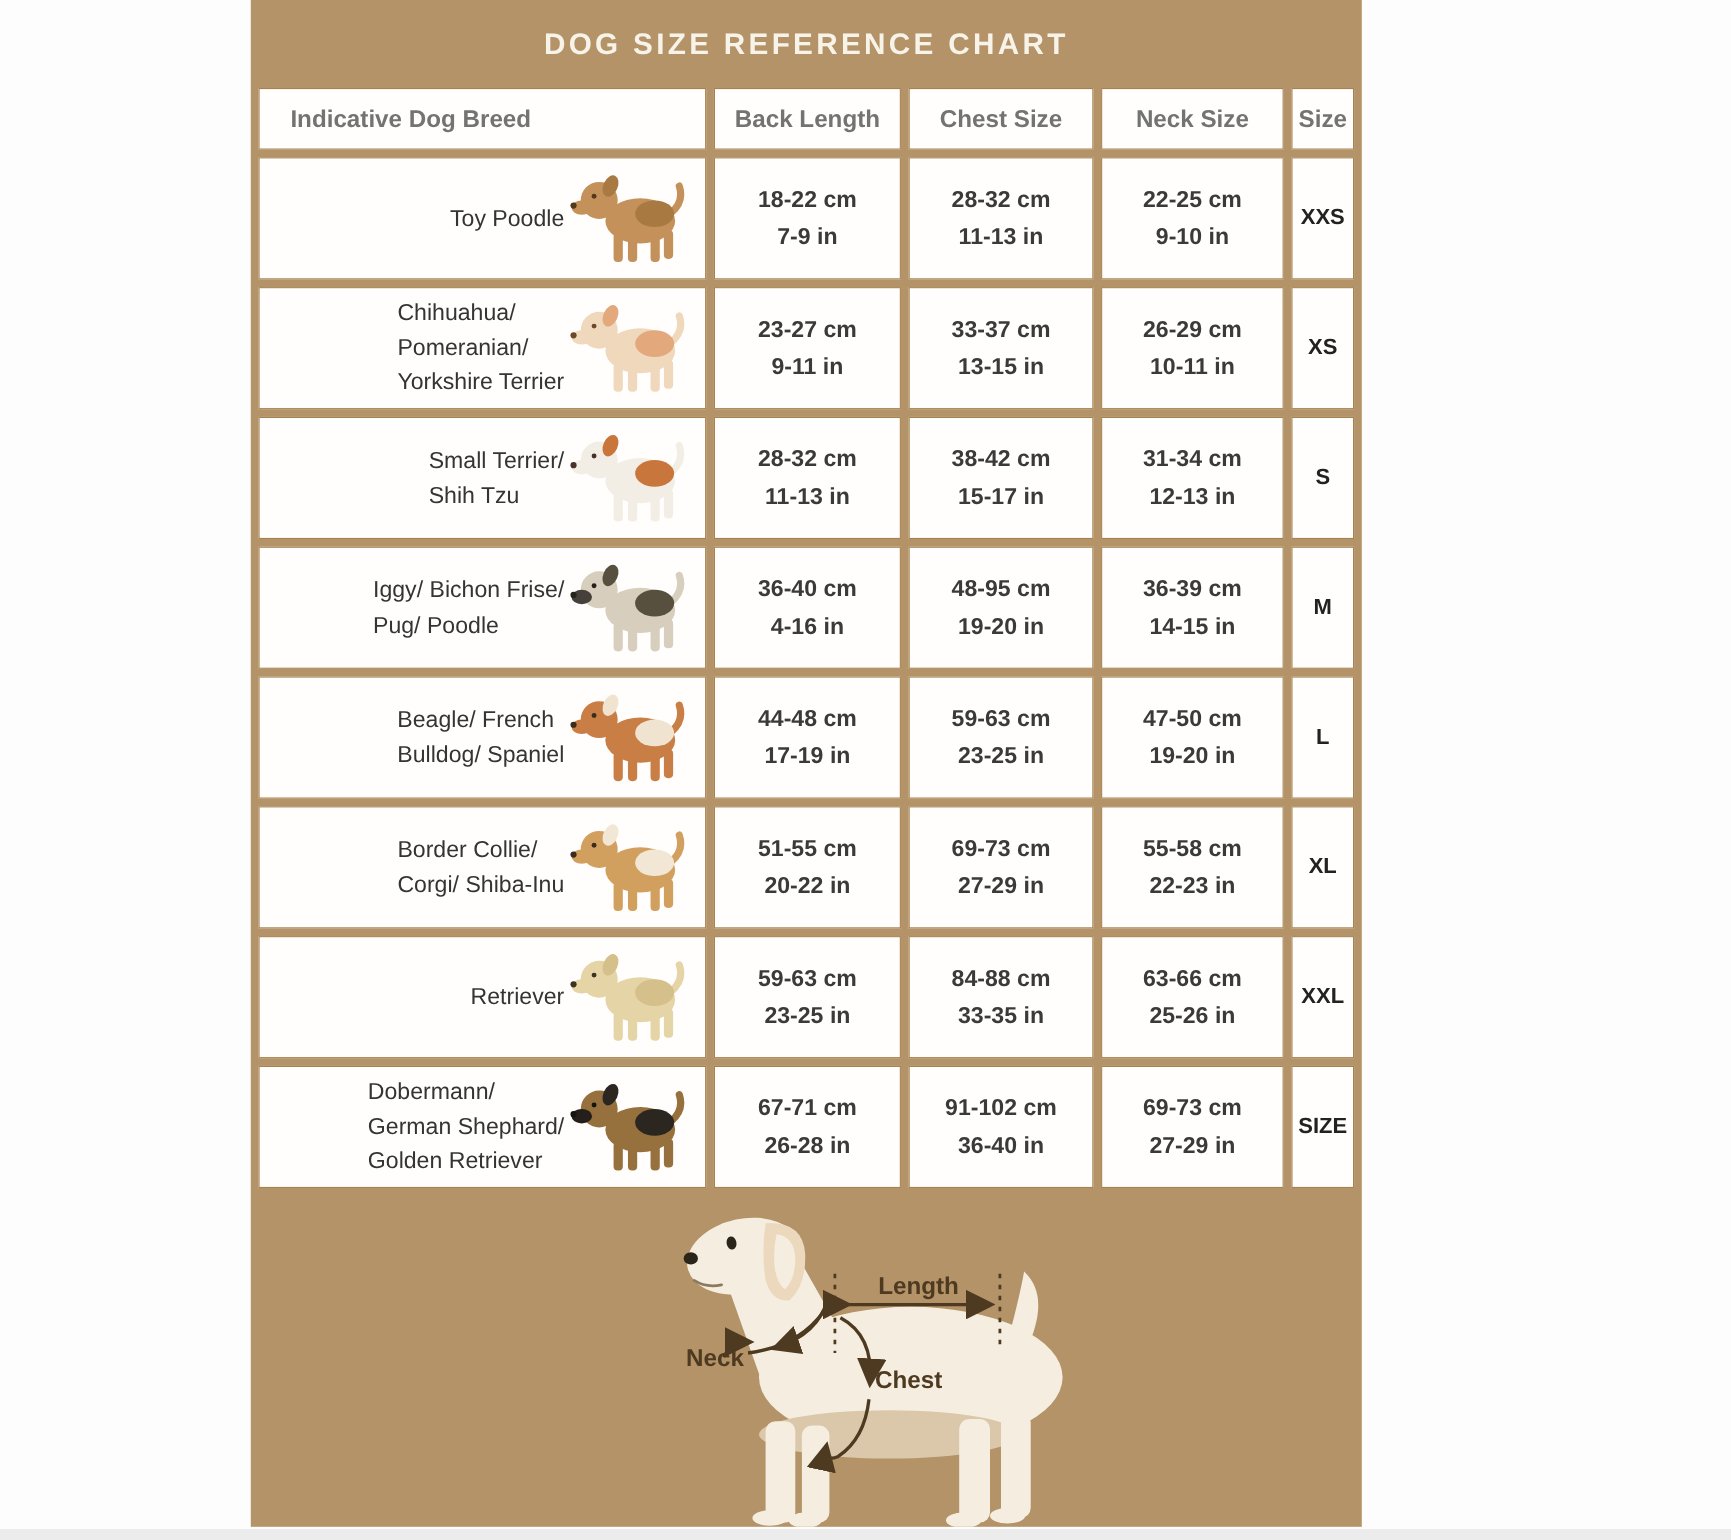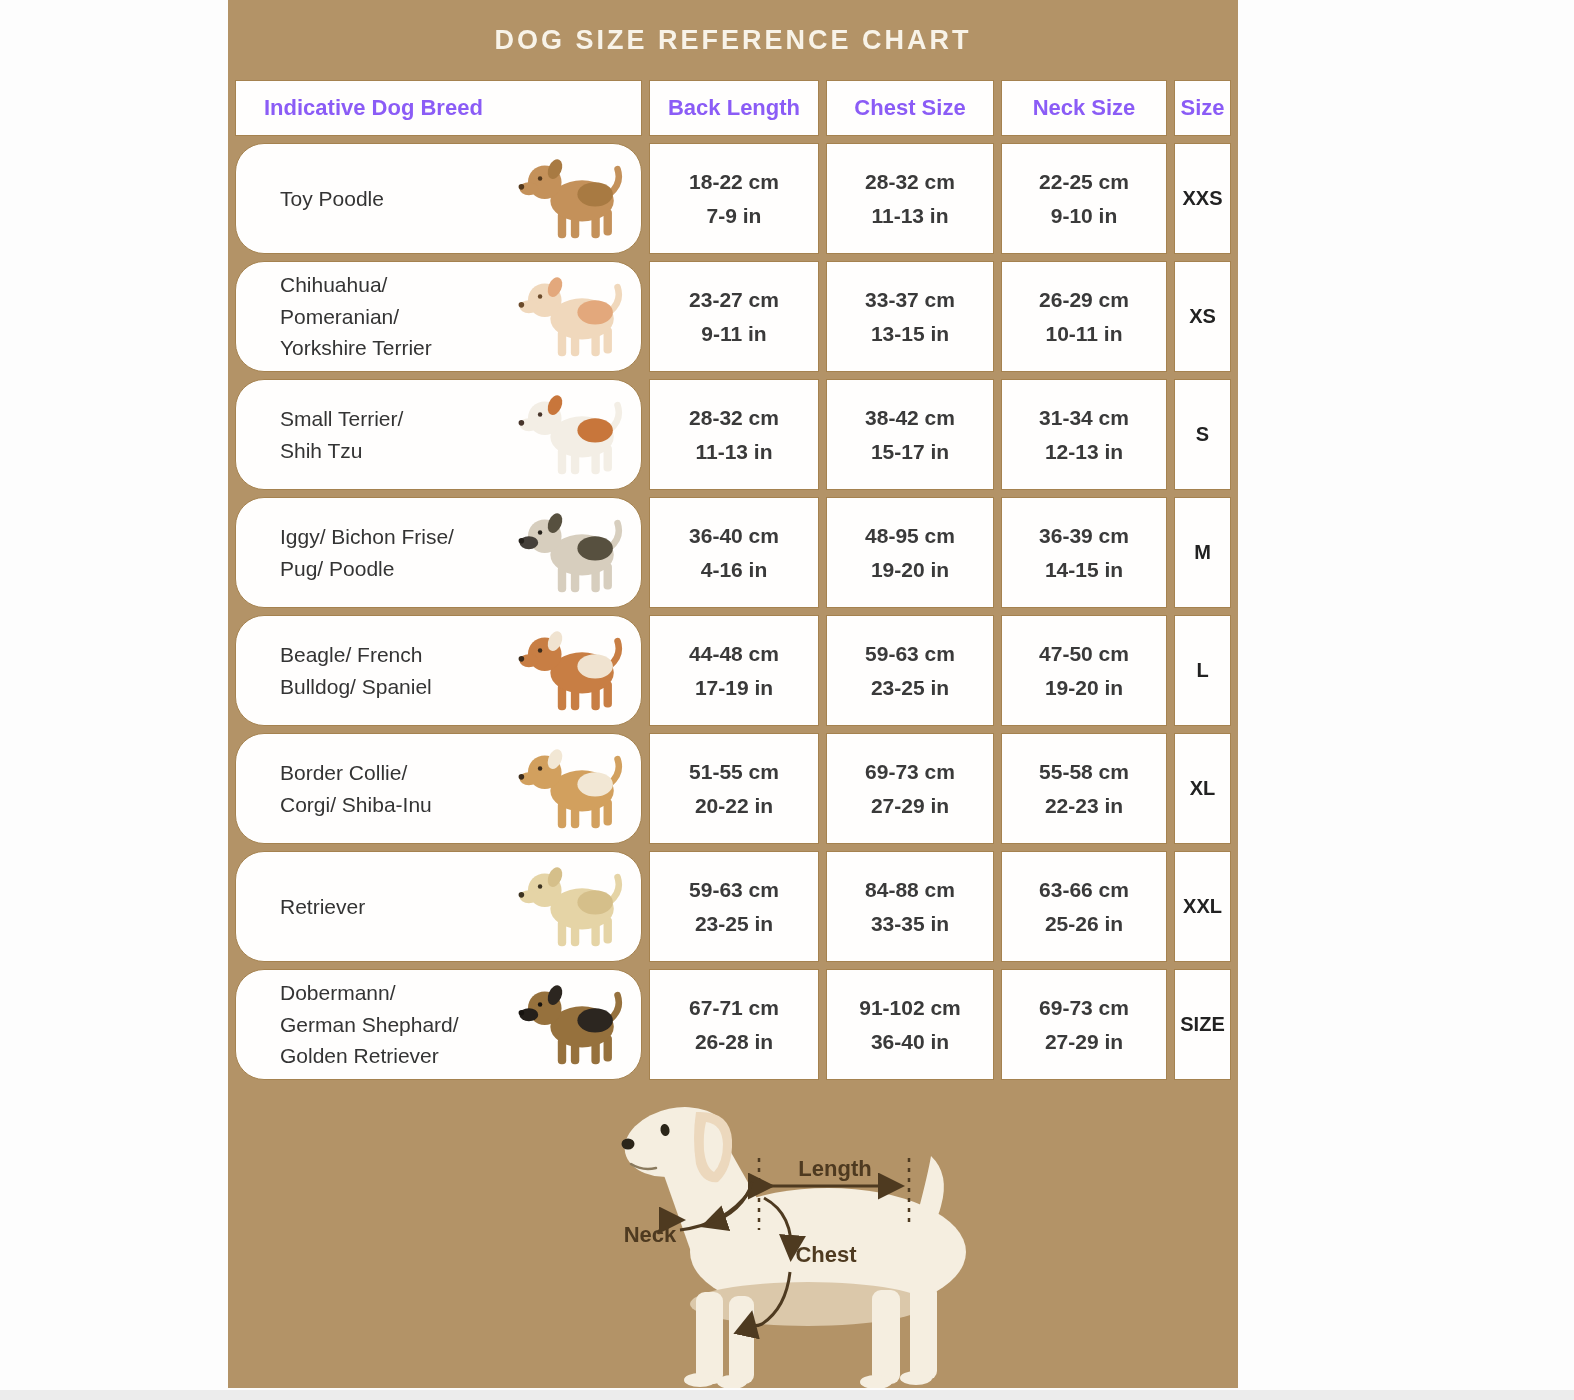--- a/index.html
+++ b/index.html
@@ -7,23 +7,23 @@
         font-family:"Liberation Sans","DejaVu Sans",sans-serif;background:#fdfdfd;}
   .bottom-band{position:absolute;left:0;right:0;bottom:0;height:10px;background:#ececec;}
   .card{position:absolute;left:228px;top:0;width:1010px;height:1388px;background:#b39367;}
   .title-bar{height:80px;display:flex;align-items:center;justify-content:center;}
   .title-bar h1{margin:0;font-size:27px;font-weight:bold;letter-spacing:3px;color:#f8f3e8;}
   .size-table{margin:0 7px;height:1000px;display:grid;
         grid-template-columns:407px 170px 168px 166px 1fr;
         grid-template-rows:56px repeat(8,1fr);gap:7px;}
   .cell{background:#fffefd;border:1px solid #a5824f;display:flex;flex-direction:column;
         align-items:center;justify-content:center;color:#323232;box-sizing:border-box;}
-  .cell.head{font-size:22px;font-weight:bold;color:#8b5cf6;flex-direction:row;}
+  .cell.head{font-size:22px;font-weight:bold;color:#737373;flex-direction:row;}
   .cell.head.left{justify-content:flex-start;padding-left:28px;}
-  .cell.breed{flex-direction:row;justify-content:space-between;padding:0 16px 0 44px;border-radius:29px;}
+  .cell.breed{flex-direction:row;justify-content:flex-end;padding:0 16px 0 44px;}
   .breed-text{font-size:21px;line-height:1.5;white-space:pre-line;color:#343434;}
   .cell.num{font-size:21px;font-weight:600;line-height:1.6;color:#3a3a3a;}
   .cell.size{font-size:20px;font-weight:bold;color:#222;}
   .dog{width:112px;height:94px;flex:none;}
   
   .d-poodle  {--c1:#c4915a;--c2:#a87a42;--c3:#53381c;}
   .d-pom     {--c1:#f0d8bc;--c2:#e3a87c;--c3:#6b4a2a;}
   .d-terrier {--c1:#f3eee5;--c2:#c8763b;--c3:#46342a;}
   .d-pug     {--c1:#d7cebe;--c2:#57503f;--c3:#26221c;--cm:#45403a;}
   .d-shiba   {--c1:#c87e44;--c2:#f0e3d0;--c3:#3c2c1c;}

